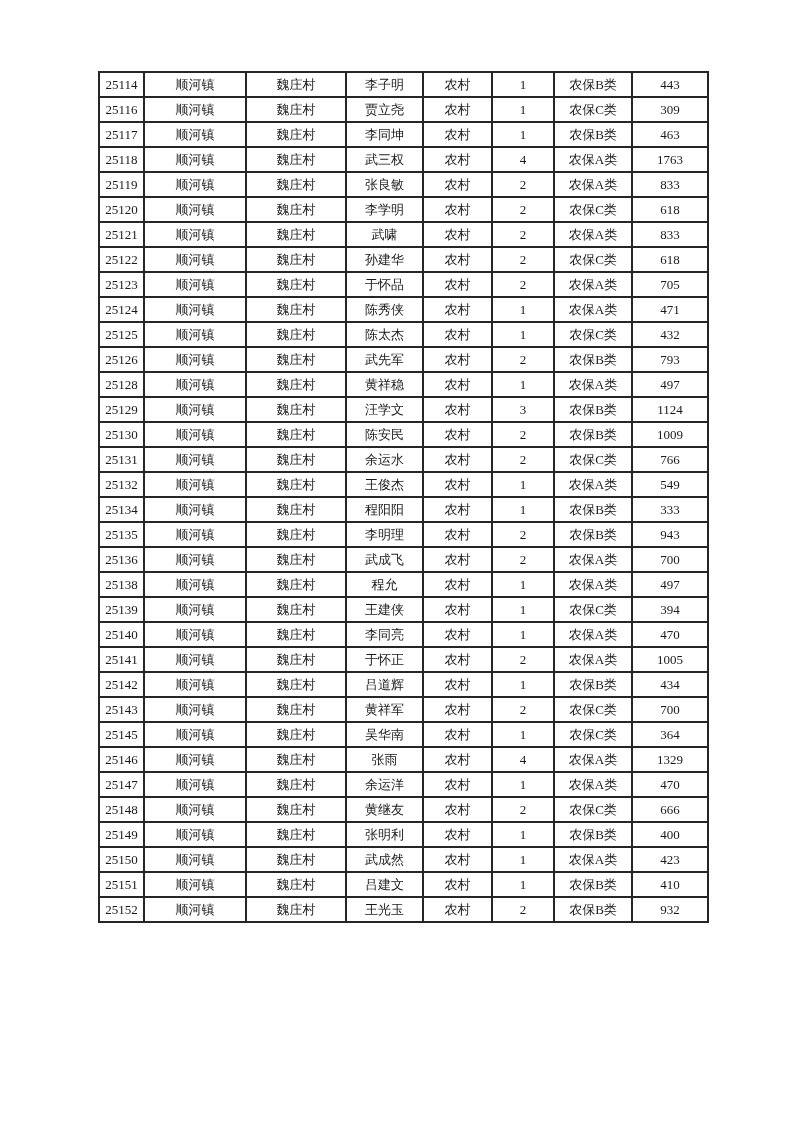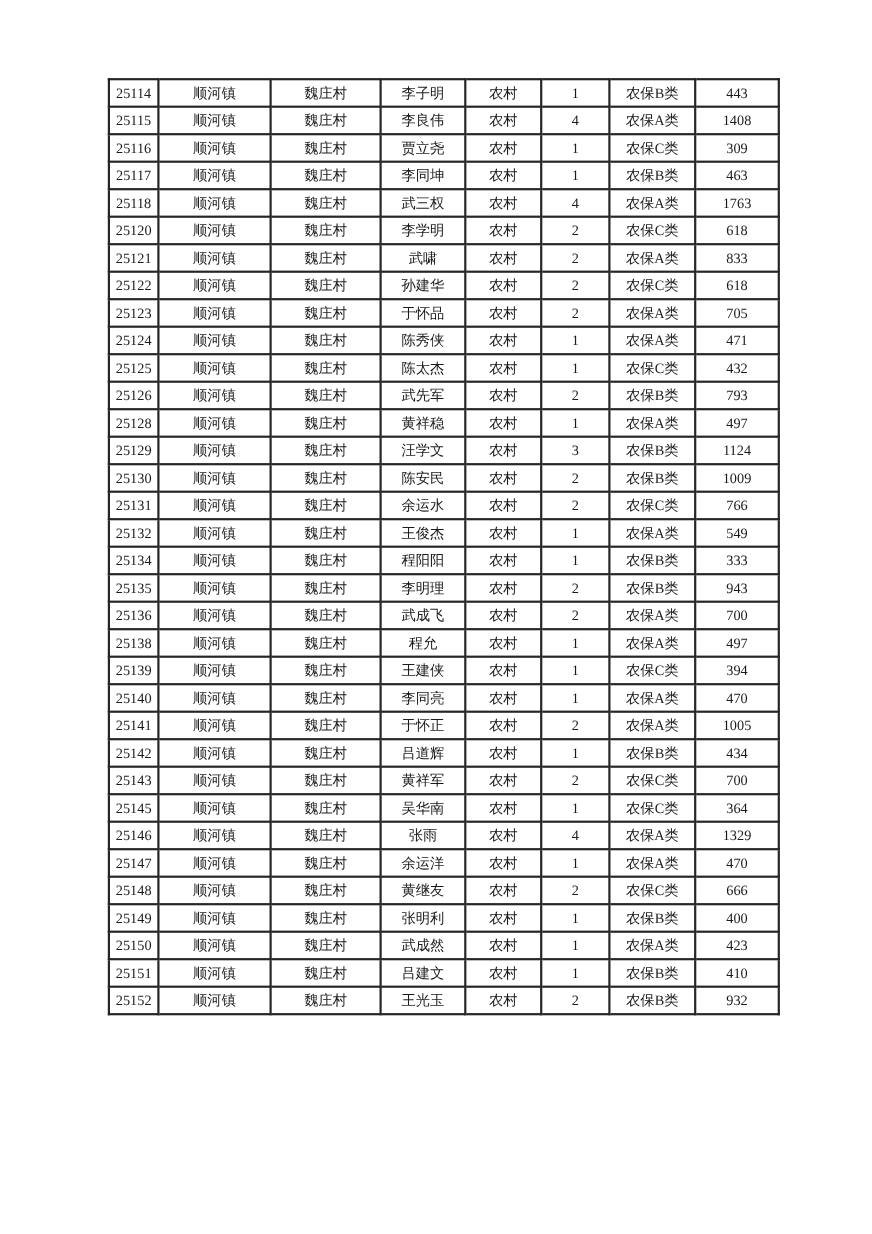--- a/index.html
+++ b/index.html
@@ -65,58 +65,58 @@
           <td>25114</td>
           <td>顺河镇</td>
           <td>魏庄村</td>
           <td>李子明</td>
           <td>农村</td>
           <td>1</td>
           <td>农保B类</td>
           <td>443</td>
         </tr>
         <tr>
-          <td>25115</td>
-          <td>顺河镇</td>
-          <td>魏庄村</td>
-          <td>李良伟</td>
+          <td>25116</td>
+          <td>顺河镇</td>
+          <td>魏庄村</td>
+          <td>贾立尧</td>
+          <td>农村</td>
+          <td>1</td>
+          <td>农保C类</td>
+          <td>309</td>
+        </tr>
+        <tr>
+          <td>25117</td>
+          <td>顺河镇</td>
+          <td>魏庄村</td>
+          <td>李同坤</td>
+          <td>农村</td>
+          <td>1</td>
+          <td>农保B类</td>
+          <td>463</td>
+        </tr>
+        <tr>
+          <td>25118</td>
+          <td>顺河镇</td>
+          <td>魏庄村</td>
+          <td>武三权</td>
           <td>农村</td>
           <td>4</td>
           <td>农保A类</td>
-          <td>1408</td>
-        </tr>
-        <tr>
-          <td>25116</td>
-          <td>顺河镇</td>
-          <td>魏庄村</td>
-          <td>贾立尧</td>
-          <td>农村</td>
-          <td>1</td>
-          <td>农保C类</td>
-          <td>309</td>
-        </tr>
-        <tr>
-          <td>25117</td>
-          <td>顺河镇</td>
-          <td>魏庄村</td>
-          <td>李同坤</td>
-          <td>农村</td>
-          <td>1</td>
-          <td>农保B类</td>
-          <td>463</td>
-        </tr>
-        <tr>
-          <td>25118</td>
-          <td>顺河镇</td>
-          <td>魏庄村</td>
-          <td>武三权</td>
-          <td>农村</td>
-          <td>4</td>
-          <td>农保A类</td>
           <td>1763</td>
+        </tr>
+        <tr>
+          <td>25119</td>
+          <td>顺河镇</td>
+          <td>魏庄村</td>
+          <td>张良敏</td>
+          <td>农村</td>
+          <td>2</td>
+          <td>农保A类</td>
+          <td>833</td>
         </tr>
         <tr>
           <td>25120</td>
           <td>顺河镇</td>
           <td>魏庄村</td>
           <td>李学明</td>
           <td>农村</td>
           <td>2</td>
           <td>农保C类</td>
           <td>618</td>

